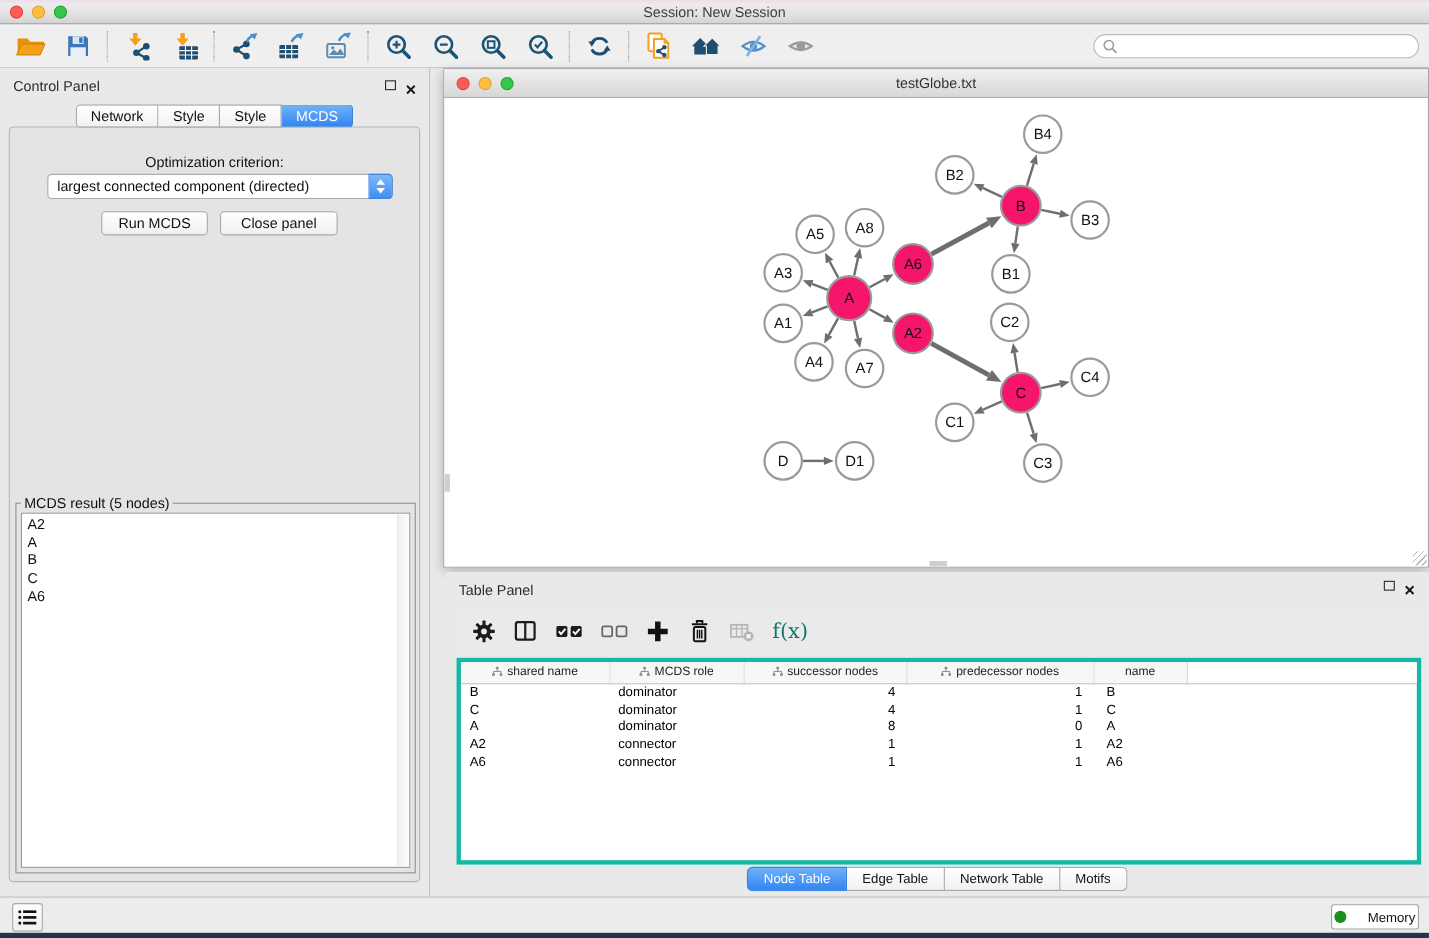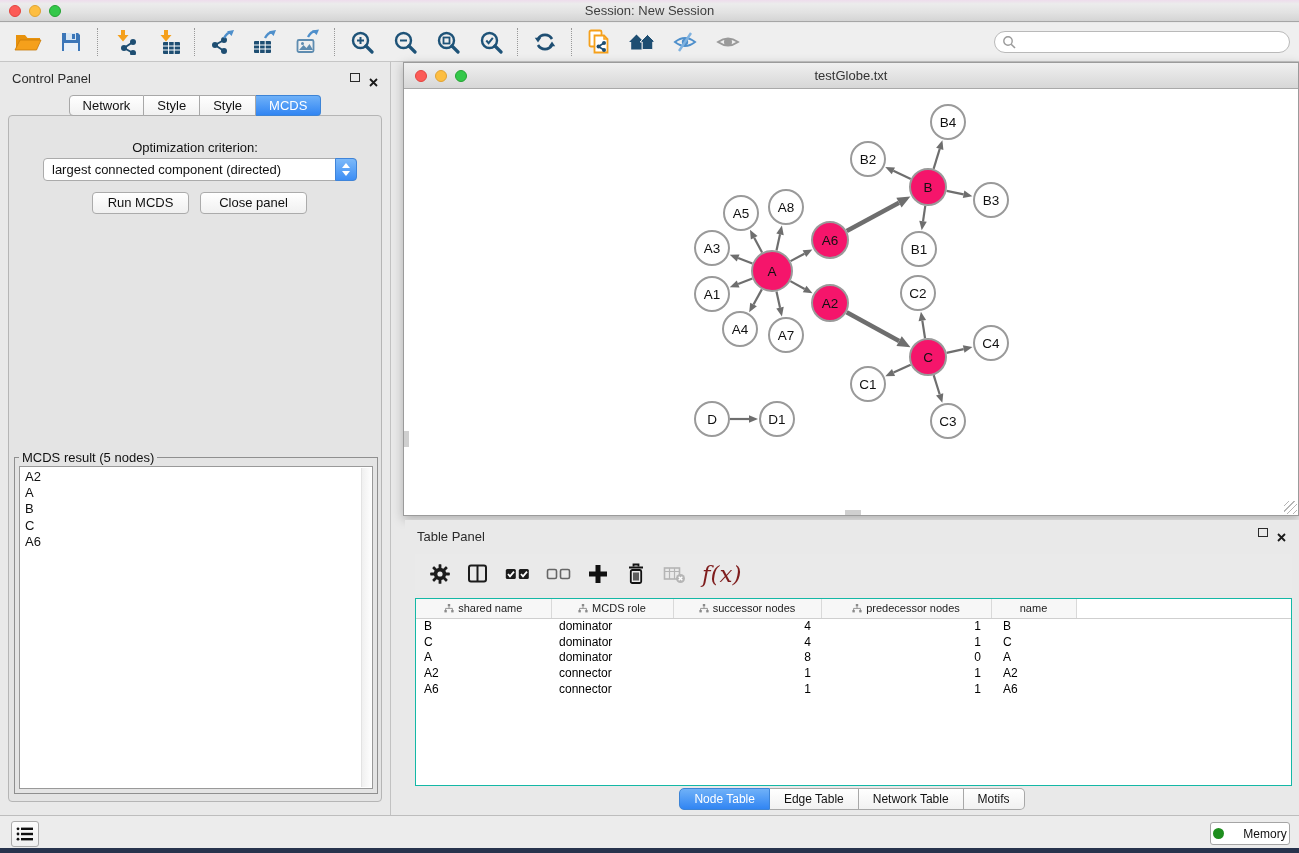--- a/index.html
+++ b/index.html
@@ -108,24 +108,24 @@
   }
   
   .table-panel { position:absolute; left:405px; top:520px; width:894px; height:295px; background:#e9e9e9; }
   .tp-float { top:8px; right:31px; }
   .tp-close { top:8px; right:13px; }
   .tp-toolbar {
     position:absolute; left:10px; right:7px; top:34px; height:40px; background:#eaeaea;
     display:flex; align-items:center; gap:16px; padding-left:14px;
   }
   .tp-tool { display:flex; align-items:center; justify-content:center; }
-  .fx-label { font-family:"DejaVu Serif", serif; font-style:italic; font-size:23px; color:#7f1d1d; }
+  .fx-label { font-family:"DejaVu Serif", serif; font-size:19px; color:#0f766e; }
   .tp-table-wrap {
     position:absolute; left:10px; top:78px; width:877px; height:188px;
-    background:#fff; border:1px solid #14b8a6; overflow:hidden;
+    background:#fff; border:4px solid #14b8a6; overflow:hidden;
   }
   table { border-collapse:collapse; table-layout:fixed; width:100%; font-size:12px; }
   thead th {
     height:19px; background:#f7f7f7; border-bottom:1px solid #cfcfcf; border-right:1px solid #d9d9d9;
     font-weight:normal; font-size:11px; color:#222; text-align:center; overflow:hidden; white-space:nowrap;
   }
   thead th.filler { background:#fff; border-right:none; }
   .col-icon { vertical-align:-1px; margin-right:4px; }
   tbody td { height:15.8px; padding:0 8px; white-space:nowrap; overflow:hidden; color:#000; }
   tbody td.num { text-align:right; padding-right:10px; }

